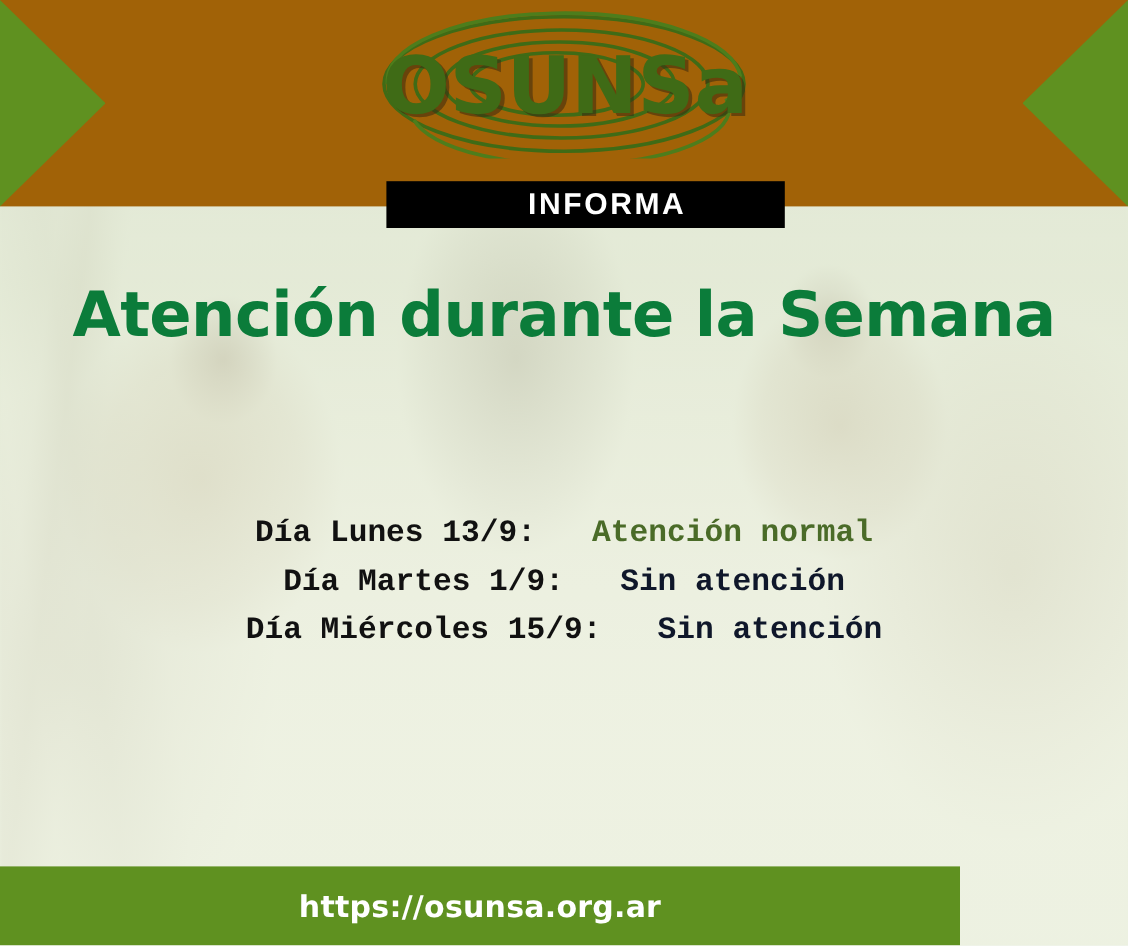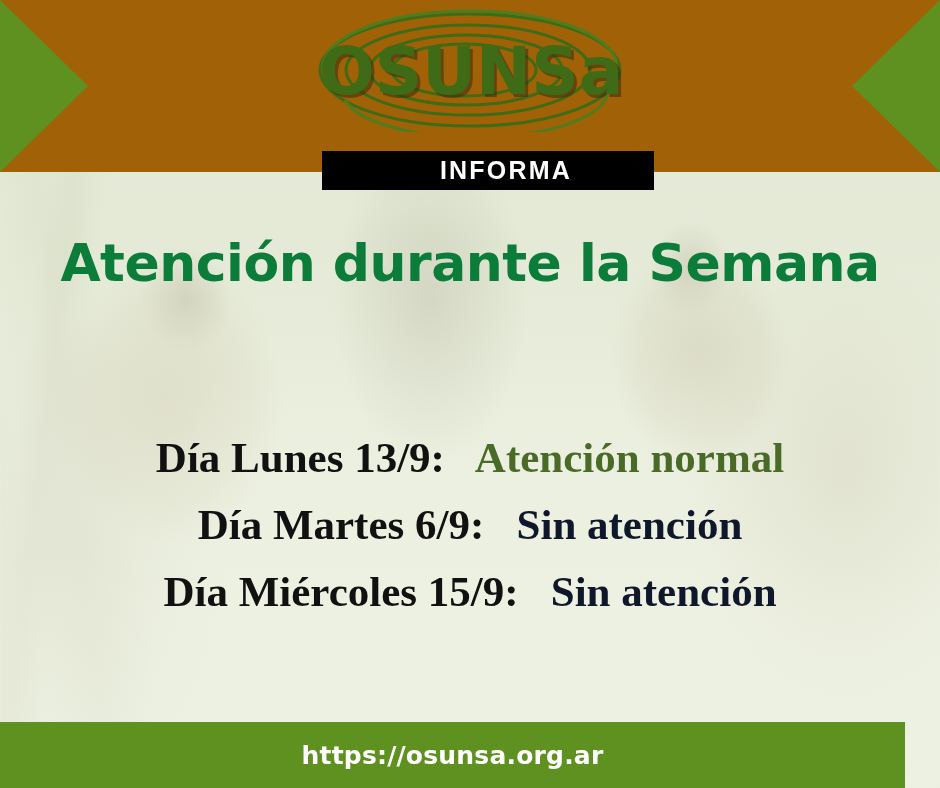--- a/index.html
+++ b/index.html
@@ -138,36 +138,36 @@
   }
 
   .schedule {
     position: absolute;
     left: 0;
     top: 252px;
     width: 940px;
     text-align: center;
   }
   .sched-line {
-    font-size: 43px;
+    font-size: 26px;
     font-weight: bold;
     line-height: 1.56;
-    font-family: Liberation Serif, serif;
+    font-family: Liberation Mono, monospace;
     white-space: nowrap;
   }
   .sched-day { color: #111111; }
   .status-normal { color: #4a6b28; }
   .status-none   { color: #0f172a; }
 
   
   .footer {
     position: absolute;
     left: 0;
     top: 722px;
-    width: 905px;
+    width: 800px;
     height: 66px;
     background: #5f9120;
     display: flex;
     align-items: center;
     justify-content: center;
     z-index: 4;
   }
   .footer-url {
     color: #ffffff;
     font-size: 25px;
@@ -218,21 +218,21 @@
 
     <div class="schedule">
 
       <div class="sched-line">
         <span class="sched-day">Día Lunes 13/9:</span>
         <span>&nbsp;</span>
         <span class="status-normal">Atención normal</span>
       </div>
 
       <div class="sched-line">
-        <span class="sched-day">Día Martes 6/9:</span>
+        <span class="sched-day">Día Martes 1/9:</span>
         <span>&nbsp;</span>
         <span class="status-none">Sin atención</span>
       </div>
 
       <div class="sched-line">
         <span class="sched-day">Día Miércoles 15/9:</span>
         <span>&nbsp;</span>
         <span class="status-none">Sin atención</span>
       </div>
 

